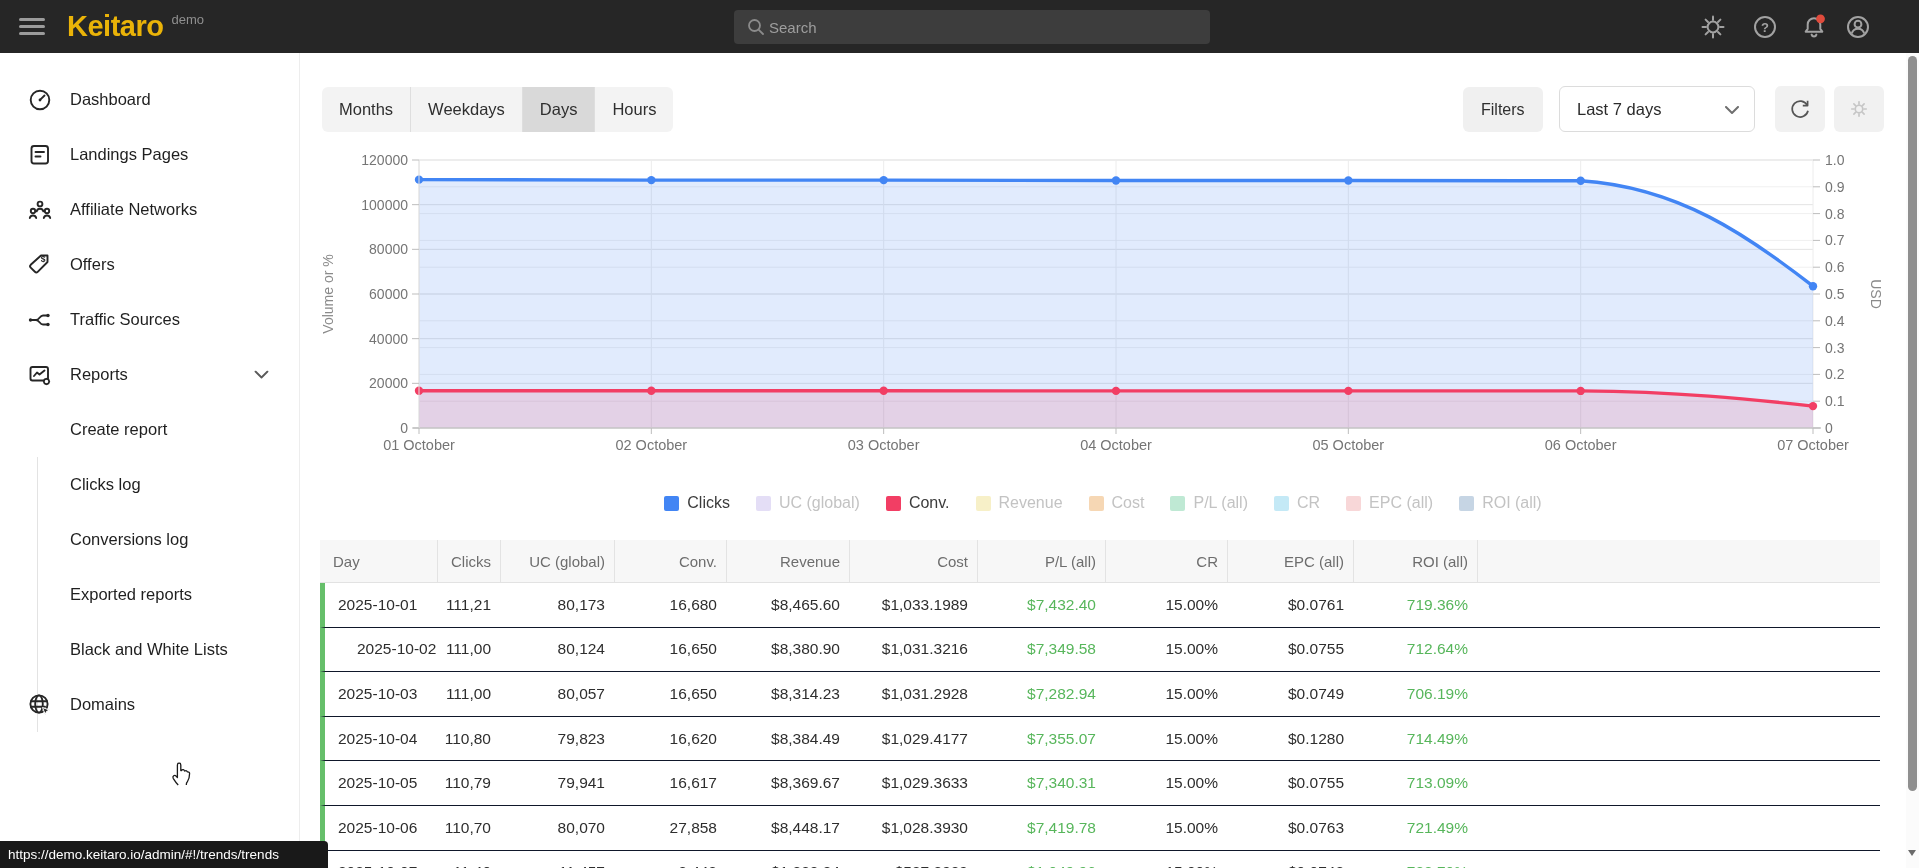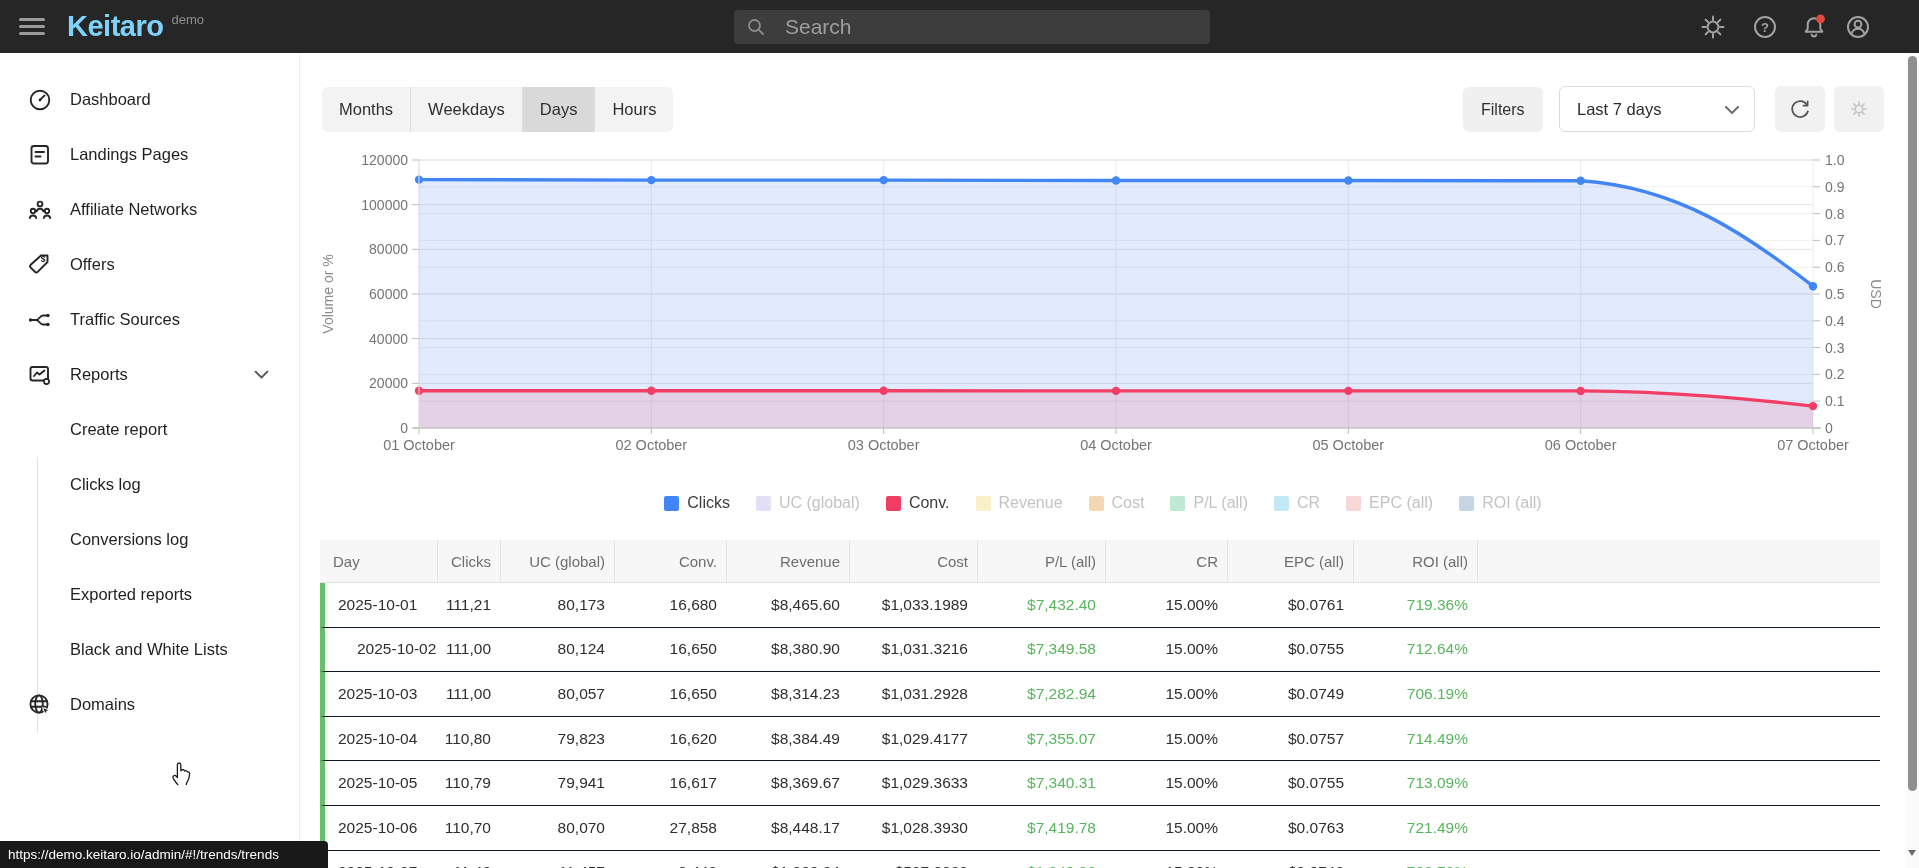--- a/index.html
+++ b/index.html
@@ -4,27 +4,27 @@
 <style>
   * { margin:0; padding:0; box-sizing:border-box; }
   html,body { width:1919px; height:868px; overflow:hidden; background:#fff;
     font-family:"Liberation Sans", sans-serif; position:relative; }
   
   .topbar { position:absolute; left:0; top:0; width:1919px; height:53px; background:#262626;
     display:flex; align-items:center; z-index:30; }
   .hamburger { width:26px; height:17px; margin-left:19px; display:flex; flex-direction:column;
     justify-content:space-between; cursor:pointer; }
   .hamburger span { display:block; height:3px; border-radius:2px; background:#9b9b9b; }
-  .brand { margin-left:22px; font-size:29px; font-weight:bold; letter-spacing:-0.5px; color:#7dd3fc; }
+  .brand { margin-left:22px; font-size:29px; font-weight:bold; letter-spacing:-0.5px; color:#eab308; }
   .brand-badge { position:relative; top:-7px; margin-left:8px; font-size:13px; color:#8f8f8f; }
   .searchbox { position:absolute; left:734px; top:10px; width:476px; height:34px; background:#3d3d3d;
     border-radius:4px; display:flex; align-items:center; }
   .searchbox svg { margin-left:13px; flex:none; }
   .searchbox input { background:transparent; border:none; outline:none; color:#cfcfcf;
-    font-size:21px; margin-left:20px; width:400px; font-family:inherit; }
+    font-size:15px; margin-left:4px; width:400px; font-family:inherit; }
   .searchbox input::placeholder { color:#9e9e9e; }
   .top-ico { position:absolute; top:14px; width:26px; height:26px; cursor:pointer; }
   
   .sidebar { position:absolute; left:0; top:53px; width:300px; height:815px; background:#fff;
     border-right:1px solid #ededed; z-index:5; }
   .side-list { padding-top:19px; }
   .side-item { position:relative; height:55px; display:flex; align-items:center; cursor:pointer; }
   .side-item .ic { position:absolute; left:27px; top:50%; transform:translateY(-50%); width:26px; height:26px; }
   .side-item .lbl { margin-left:70px; font-size:16.5px; color:#1f1f1f; position:relative; z-index:2; }
   .side-item .chev { position:absolute; right:30px; top:50%; transform:translateY(-50%); }
@@ -446,21 +446,21 @@
     </div>
     <div class="t-row">
       <div class="cell al" style="width: 112px;">2025-10-04</div>
       <div class="cell ar" style="width: 63px;">110,80</div>
       <div class="cell ar" style="width: 114px;">79,823</div>
       <div class="cell ar" style="width: 112px;">16,620</div>
       <div class="cell ar" style="width: 123px;">$8,384.49</div>
       <div class="cell ar" style="width: 128px;">$1,029.4177</div>
       <div class="cell ar green" style="width: 128px;">$7,355.07</div>
       <div class="cell ar" style="width: 122px;">15.00%</div>
-      <div class="cell ar" style="width: 126px;">$0.0757</div>
+      <div class="cell ar" style="width: 126px;">$0.1280</div>
       <div class="cell ar green" style="width: 124px;">714.49%</div>
     </div>
     <div class="t-row">
       <div class="cell al" style="width: 112px;">2025-10-05</div>
       <div class="cell ar" style="width: 63px;">110,79</div>
       <div class="cell ar" style="width: 114px;">79,941</div>
       <div class="cell ar" style="width: 112px;">16,617</div>
       <div class="cell ar" style="width: 123px;">$8,369.67</div>
       <div class="cell ar" style="width: 128px;">$1,029.3633</div>
       <div class="cell ar green" style="width: 128px;">$7,340.31</div>

